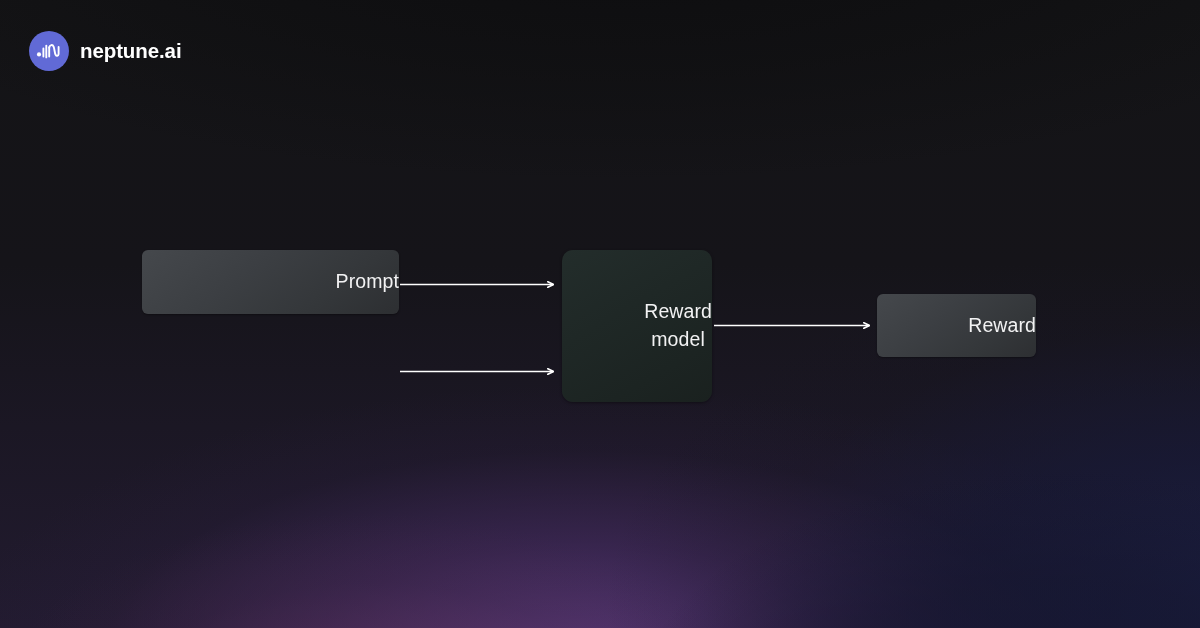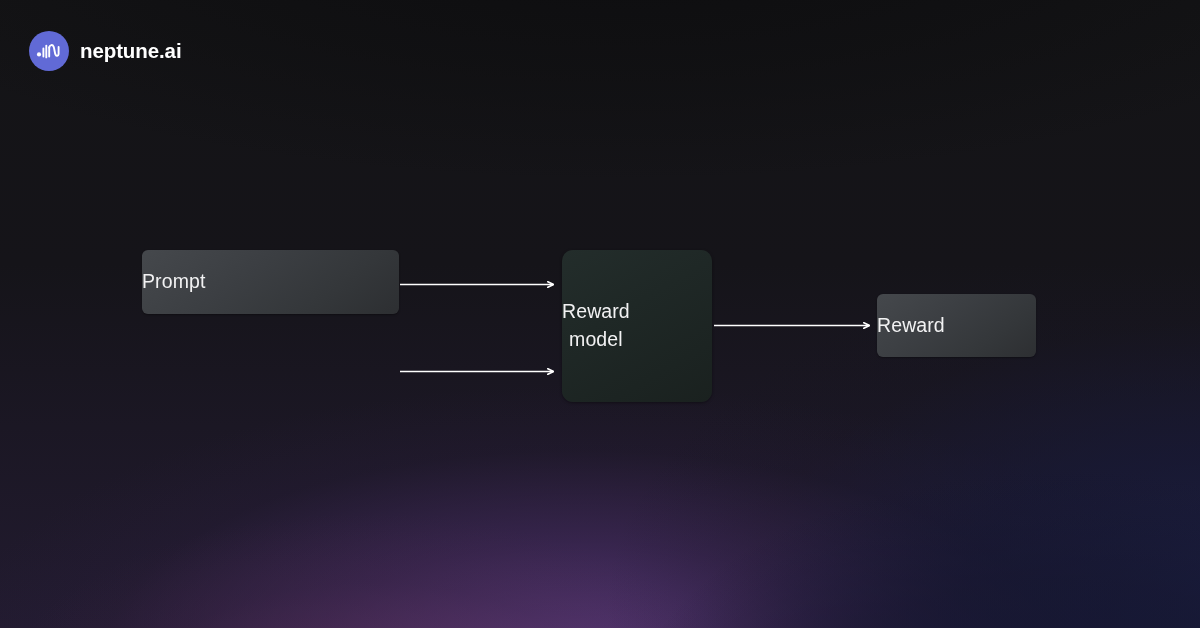--- a/index.html
+++ b/index.html
@@ -76,21 +76,21 @@
     font-weight: 700;
     letter-spacing: -0.1px;
     white-space: nowrap;
   }
 
   
   .node {
     position: absolute;
     display: flex;
     align-items: center;
-    justify-content: flex-start;
+    justify-content: flex-end;
     text-align: center;
     color: #f2f2f3;
     z-index: 4;
     box-sizing: border-box;
   }
   .node-label {
     font-size: 19.5px;
     line-height: 1.43;
     font-weight: 400;
     letter-spacing: 0.1px;

